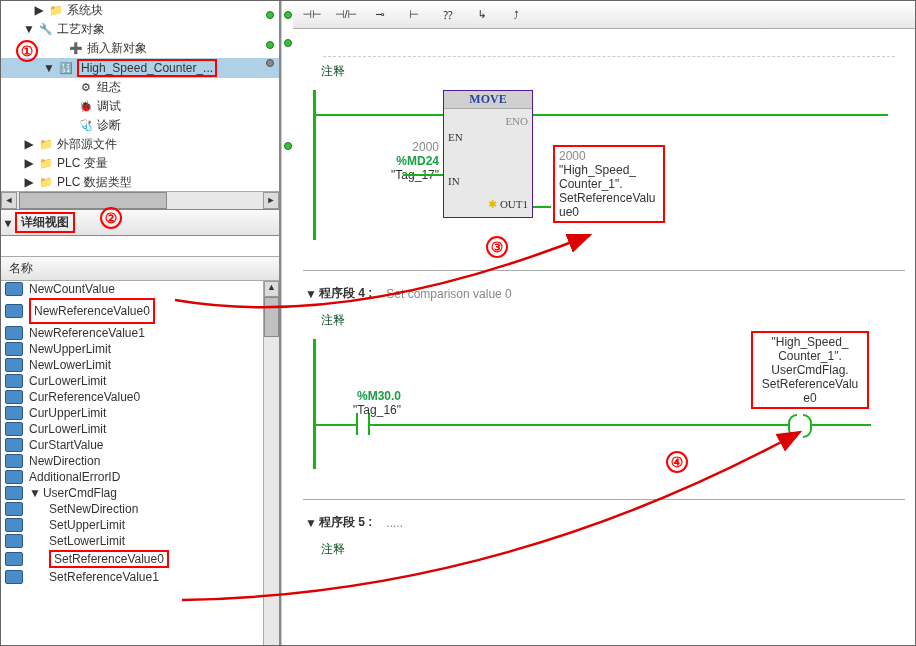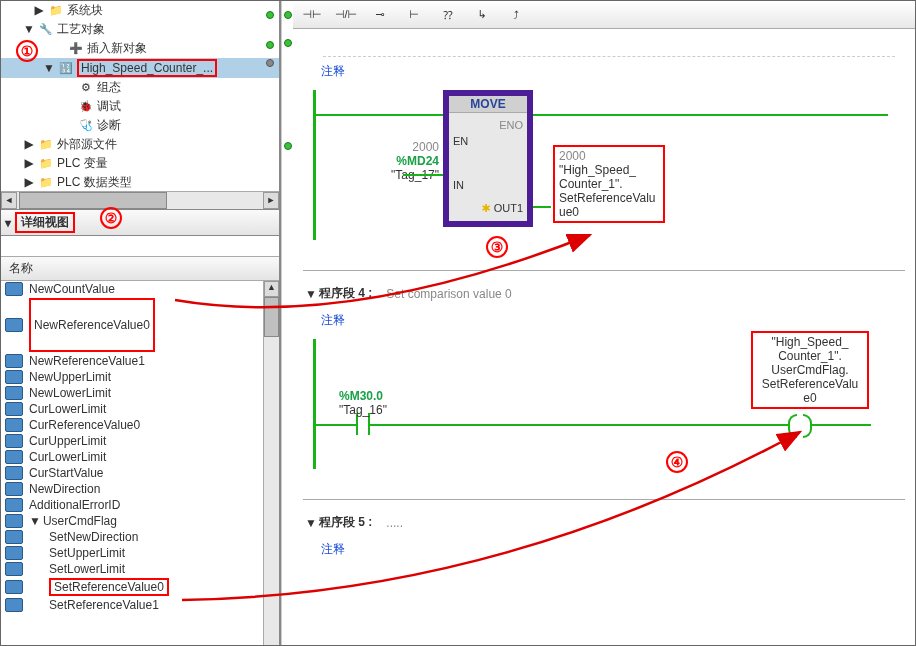--- a/index.html
+++ b/index.html
@@ -21,25 +21,25 @@
 .detail-header .chev { margin-right: 4px; }
 .name-header { background: linear-gradient(#fafafa,#e4e4e4); border-top: 1px solid #aaa; border-bottom: 1px solid #aaa; padding: 3px 8px; font-weight: normal; }
 .detail-list { flex: 1; overflow: auto; background: #fff; }
 .detail-row { display: flex; align-items: center; padding: 1px 4px; cursor: pointer; }
 .detail-icon { width: 18px; height: 14px; background: #4b8bc7; border-radius: 2px; margin-right: 6px; display: inline-block; border: 1px solid #2a5a8a; }
 .detail-row .indent { display: inline-block; }
 .right-panel { flex: 1; background: #fff; display: flex; flex-direction: column; position: relative; }
 .toolbar { height: 28px; background: linear-gradient(#fff,#e8e8e8); border-bottom: 1px solid #aaa; display: flex; align-items: center; padding: 0 6px; gap: 8px; }
 .tool-btn { width: 26px; height: 20px; border: 1px solid transparent; display: flex; align-items: center; justify-content: center; cursor: pointer; font-size: 11px; color: #333; }
 .canvas { flex: 1; overflow: auto; padding: 10px 10px; background: #fff; position: relative; }
-.comment-row { color: #1d4ed8; font-size: 12px; margin: 6px 18px 10px 18px; }
+.comment-row { color: #14532d; font-size: 12px; margin: 6px 18px 10px 18px; }
 .ladder-net { margin: 8px 0 30px 0; position: relative; }
 .rail-left { position: absolute; left: 10px; top: 0; bottom: 0; width: 3px; background: #19b219; }
 .rung-line { position: absolute; height: 2px; background: #19b219; }
-.move-block { position: absolute; left: 140px; top: 0; width: 90px; border: 6px solid #4c1d95; background: #e8e8e8; }
+.move-block { position: absolute; left: 140px; top: 0; width: 90px; border: 1px solid #4c1d95; background: #e8e8e8; font-family: Liberation Serif, serif; }
 .move-title { background: #d0d0d0; text-align: center; border-bottom: 1px solid #aaa; font-size: 12px; padding: 1px 0; color: #27459a; font-weight: bold; }
 .move-body { height: 108px; position: relative; }
 .pin-label { position: absolute; font-size: 11px; color: #333; }
 .en-lbl { left: 4px; top: 6px; margin-top: 16px; }
 .eno-lbl { right: 4px; top: 6px; color: #888; }
 .in-lbl { left: 4px; top: 66px; }
 .out-lbl { right: 4px; bottom: 6px; }
 .out-star { color: #e6b800; }
 .tag-text { font-size: 12px; }
 .tag-value { color: #888; }
@@ -140,21 +140,21 @@
         <div style="flex:1"></div>
       </div>
     <div class="detail-row">
           <span class="detail-icon"></span>
           <span class="indent" style="width:0px"></span>
           <span>NewCountValue</span>
         </div>
         <div class="detail-row">
           <span class="detail-icon"></span>
           <span class="indent" style="width:0px"></span>
-          <span style="border: 2px solid red; padding: 18px 3px;">NewReferenceValue0</span>
+          <span style="border: 2px solid red; padding: 4px 3px;">NewReferenceValue0</span>
         </div>
         <div class="detail-row">
           <span class="detail-icon"></span>
           <span class="indent" style="width:0px"></span>
           <span>NewReferenceValue1</span>
         </div>
         <div class="detail-row">
           <span class="detail-icon"></span>
           <span class="indent" style="width:0px"></span>
           <span>NewUpperLimit</span>
@@ -294,21 +294,21 @@
       </div>
       <div class="comment-row">注释</div>
 
       <div class="ladder-net" style="height:130px">
         <div class="rail-left"></div>
         <div class="rung-line" style="left:13px;top:85px;width:40px"></div>
         <div class="contact-sym" style="left:53px;top:74px"></div>
         <div class="rung-line" style="left:67px;top:85px;width:420px"></div>
         <div class="coil-sym" style="left:487px;top:75px"></div>
         <div class="rung-line" style="left:508px;top:85px;width:60px"></div>
-        <div style="position:absolute;left:36px;top:50px;text-align:left;width:70px" class="tag-text">
+        <div style="position:absolute;left:28px;top:50px;text-align:right;width:70px" class="tag-text">
           <div class="tag-addr">%M30.0</div>
           <div>"Tag_16"</div>
         </div>
         <div class="out-box" style="position:absolute;left:448px;top:-8px;width:118px;text-align:center">
           <div>"High_Speed_</div>
           <div>Counter_1".</div>
           <div>UserCmdFlag.</div>
           <div>SetReferenceValu</div>
           <div>e0</div>
         </div>

